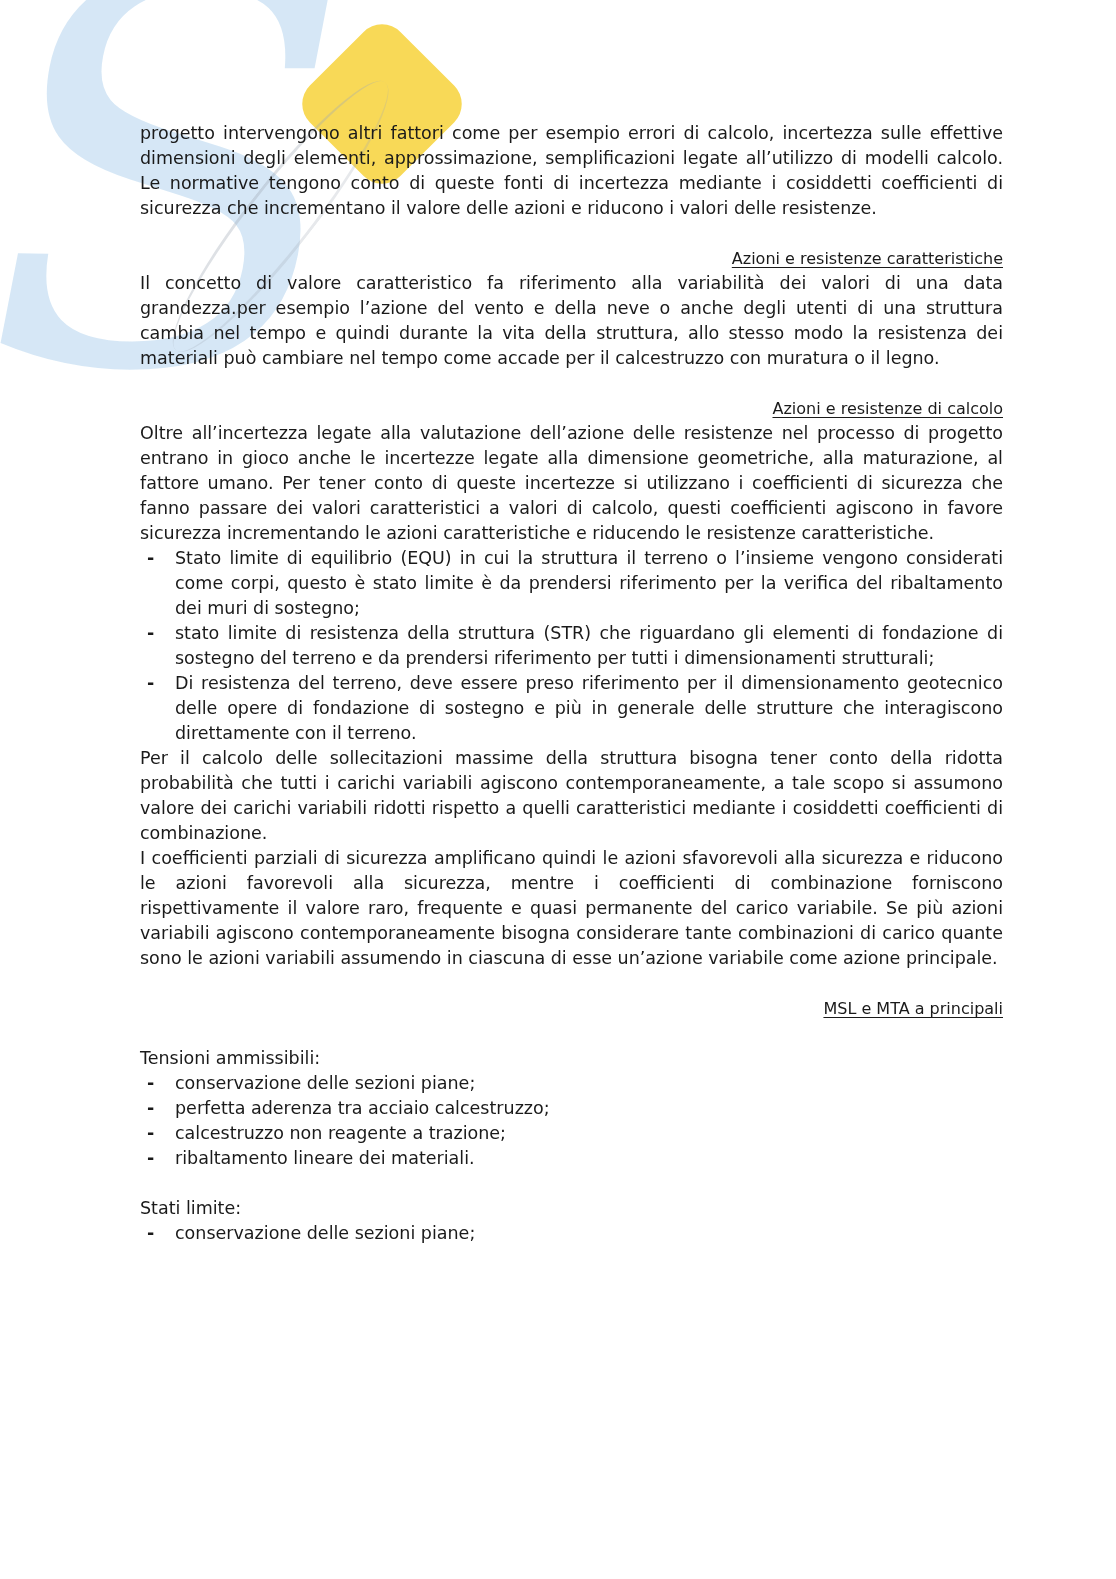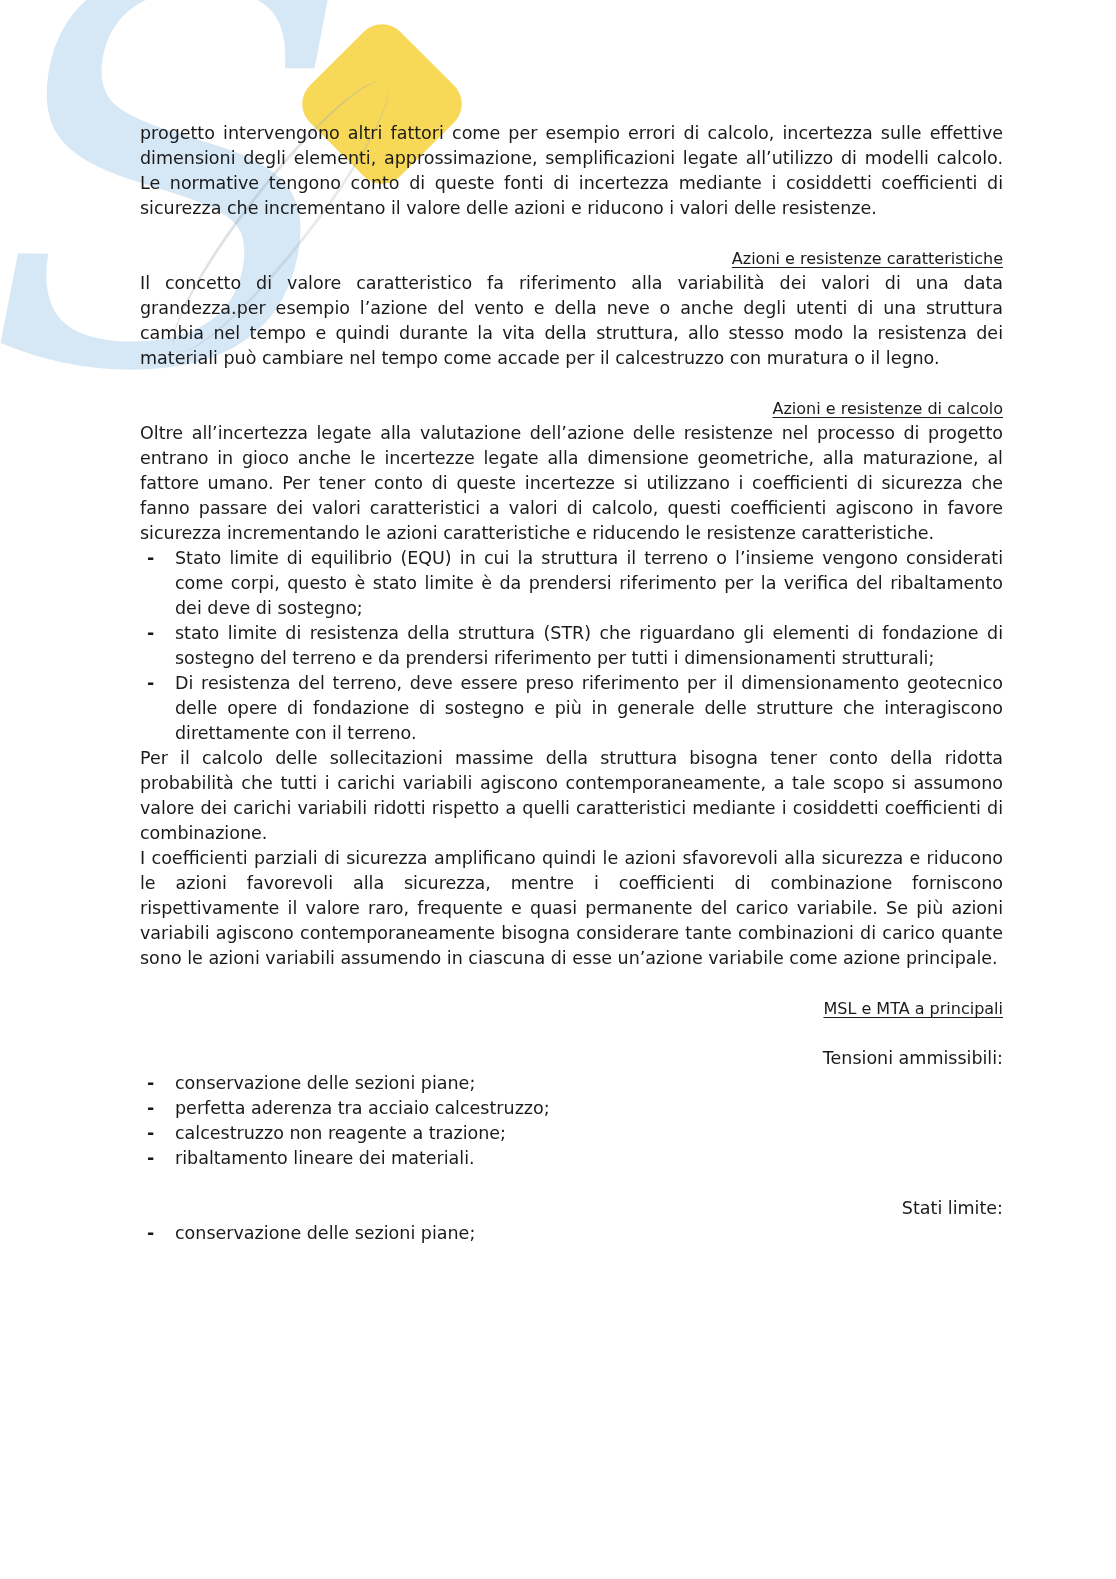--- a/index.html
+++ b/index.html
@@ -69,21 +69,21 @@
   .content p { margin: 0; }
   .content h2 {
     margin: 25px 0 0 0;
     font-size: 16px;
     font-weight: normal;
     text-decoration: underline;
     text-underline-offset: 3px;
     text-align: right;
   }
   .mt { margin-top: 25px !important; }
-  .lead { text-align: right; }
+  .lead { text-align: left; }
 
   ul.bullets {
     list-style: none;
     margin: 0;
     padding: 0;
   }
   ul.bullets li { display: flex; }
   ul.bullets .marker {
     flex: 0 0 35px;
     box-sizing: border-box;
@@ -110,21 +110,21 @@
 
     <h2>Azioni e resistenze caratteristiche</h2>
     <p>Il concetto di valore caratteristico fa riferimento alla variabilità dei valori di una data grandezza.per esempio l’azione del vento e della neve o anche degli utenti di una struttura cambia nel tempo e quindi durante la vita della struttura, allo stesso modo la resistenza dei materiali può cambiare nel tempo come accade per il calcestruzzo con muratura o il legno.</p>
 
     <h2>Azioni e resistenze di calcolo</h2>
     <p>Oltre all’incertezza legate alla valutazione dell’azione delle resistenze nel processo di progetto entrano in gioco anche le incertezze legate alla dimensione geometriche, alla maturazione, al fattore umano. Per tener conto di queste incertezze si utilizzano i coefficienti di sicurezza che fanno passare dei valori caratteristici a valori di calcolo, questi coefficienti agiscono in favore sicurezza incrementando le azioni caratteristiche e riducendo le resistenze caratteristiche.</p>
 
     <ul class="bullets">
       <li>
         <span class="marker">-</span>
-        <span class="li-text">Stato limite di equilibrio (EQU) in cui la struttura il terreno o l’insieme vengono considerati come corpi, questo è stato limite è da prendersi riferimento per la verifica del ribaltamento dei deve di sostegno;</span>
+        <span class="li-text">Stato limite di equilibrio (EQU) in cui la struttura il terreno o l’insieme vengono considerati come corpi, questo è stato limite è da prendersi riferimento per la verifica del ribaltamento dei muri di sostegno;</span>
       </li>
       <li>
         <span class="marker">-</span>
         <span class="li-text">stato limite di resistenza della struttura (STR) che riguardano gli elementi di fondazione di sostegno del terreno e da prendersi riferimento per tutti i dimensionamenti strutturali;</span>
       </li>
       <li>
         <span class="marker">-</span>
         <span class="li-text">Di resistenza del terreno, deve essere preso riferimento per il dimensionamento geotecnico delle opere di fondazione di sostegno e più in generale delle strutture che interagiscono direttamente con il terreno.</span>
       </li>
     </ul>

